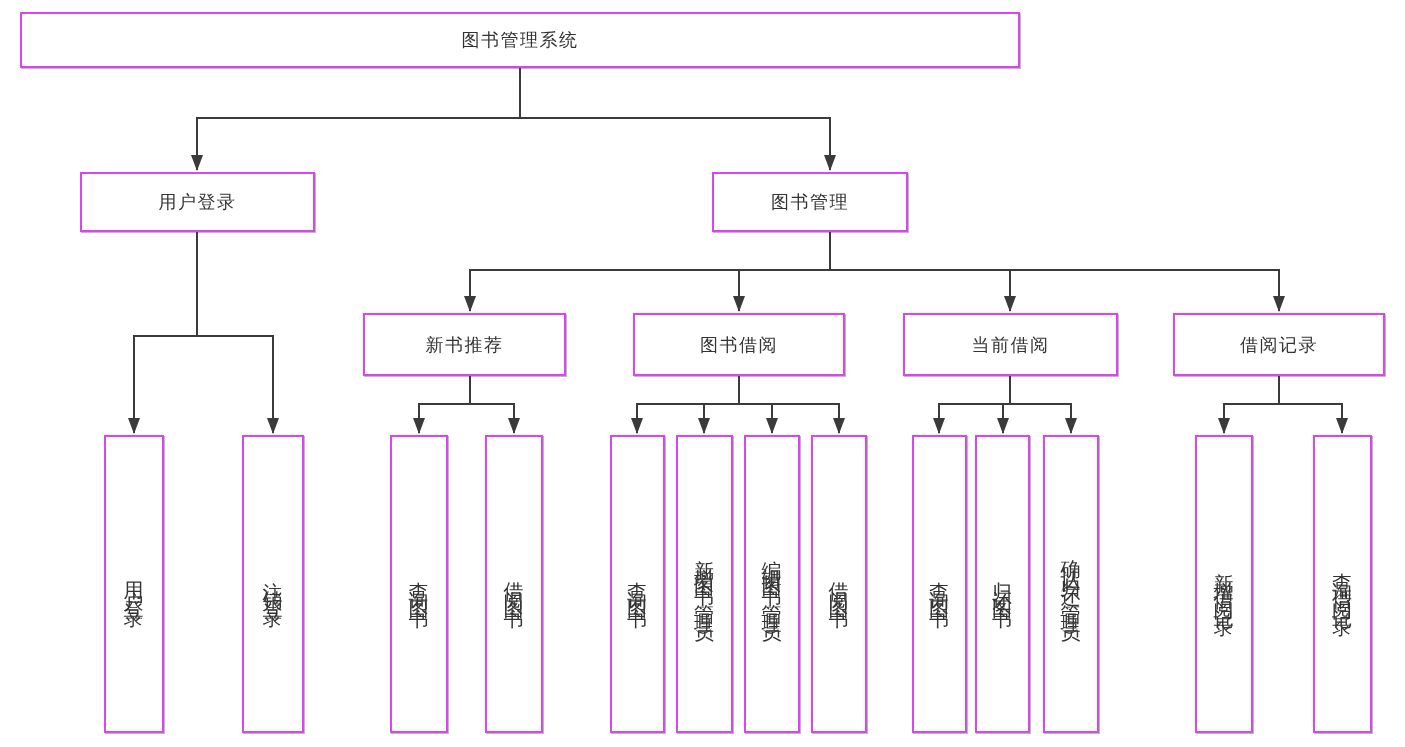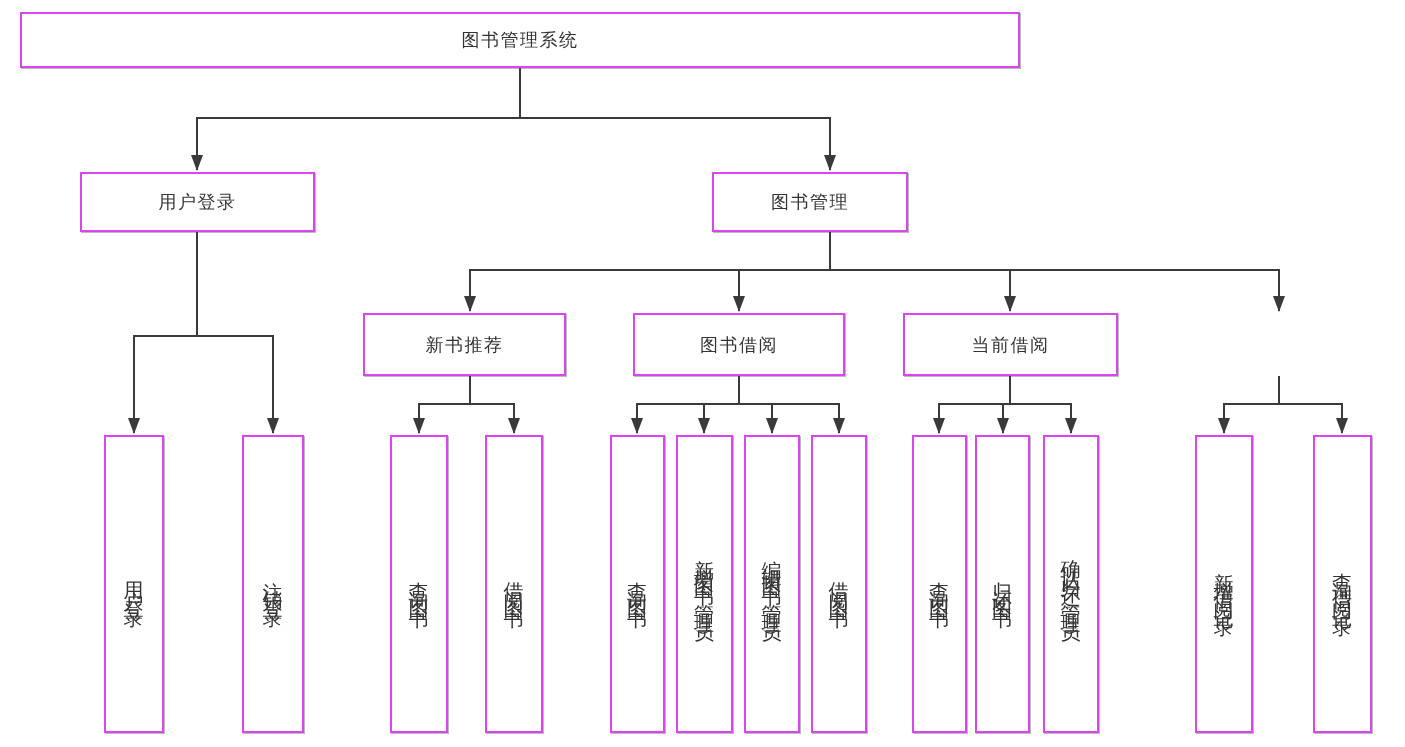--- a/index.html
+++ b/index.html
@@ -142,20 +142,23 @@
 
   <div class="node hbox" style="left:363px; top:313px; width:203px; height:63px;align-items:center;">
     <span>新书推荐</span>
   </div>
   <div class="node hbox" style="left:633px; top:313px; width:212px; height:63px;">
     <span>图书借阅</span>
   </div>
   <div class="node hbox" style="left:903px; top:313px; width:215px; height:63px;">
     <span>当前借阅</span>
   </div>
+  <div class="node hbox" style="left:1173px; top:313px; width:212px; height:63px;">
+    <span>借阅记录</span>
+  </div>
 
   <div class="node vbox" style="left:104px; top:435px; width:60px; height:298px;">
     <span>用户登录</span>
   </div>
   <div class="node vbox" style="left:242px; top:435px; width:62px; height:298px;">
     <span>注销登录</span>
   </div>
 
   <div class="node vbox" style="left:390px; top:435px; width:58px; height:298px;">
     <span>查询图书</span>

